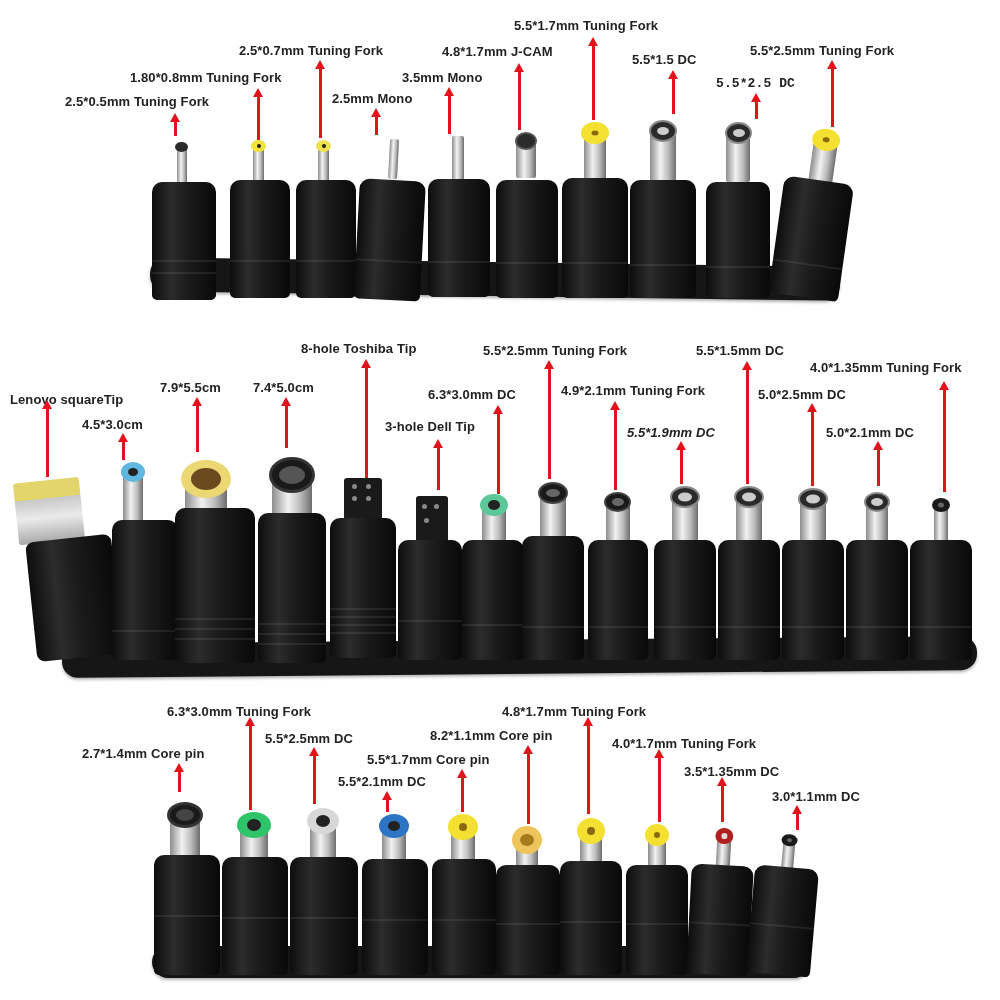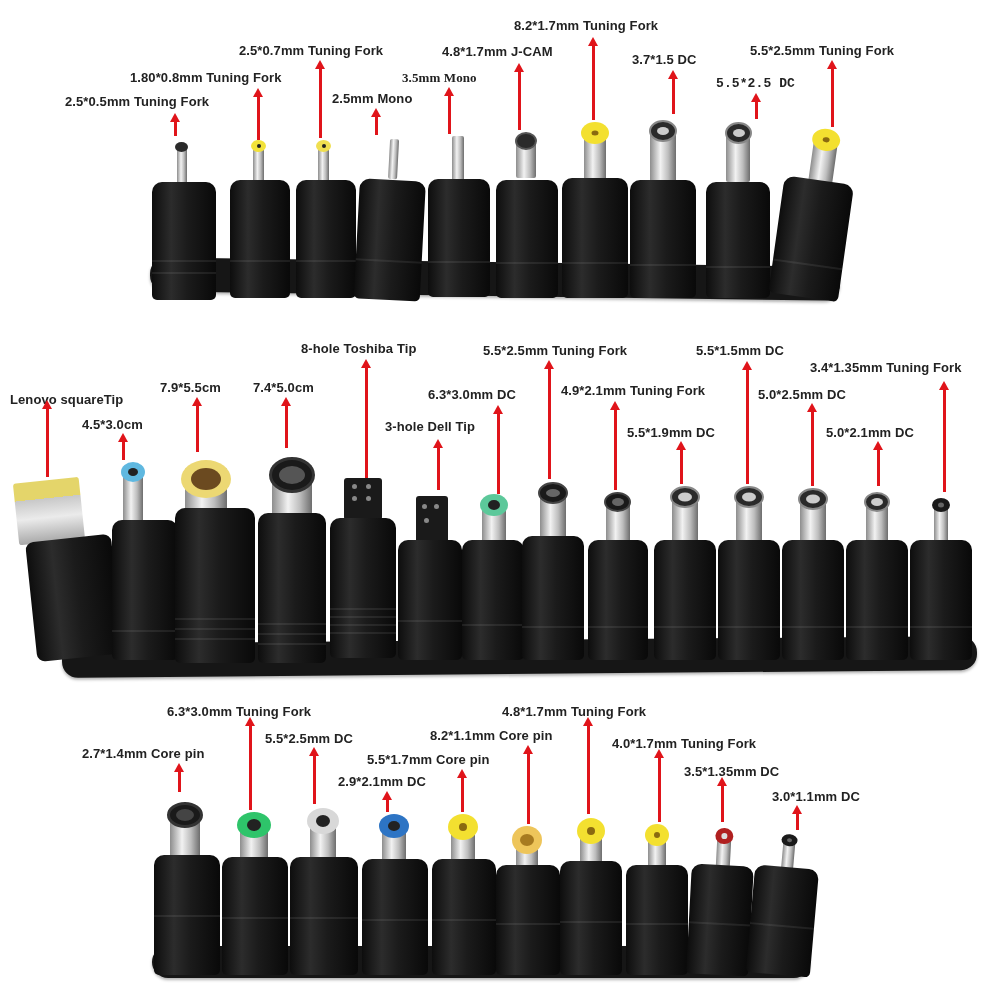--- a/index.html
+++ b/index.html
@@ -21,24 +21,24 @@
 </head>
 <body>
 
 <div>
   <div class="tray" style="left:150px;top:262px;width:690px;height:34px;transform:rotate(0.8deg);"></div>
 
   <div class="label" style="left:65px;top:94px;">2.5*0.5mm Tuning Fork</div>
   <div class="label" style="left:130px;top:70px;">1.80*0.8mm Tuning Fork</div>
   <div class="label" style="left:239px;top:43px;">2.5*0.7mm Tuning Fork</div>
   <div class="label" style="left:332px;top:91px;">2.5mm Mono</div>
-  <div class="label" style="left:402px;top:70px;font-family:Liberation Serif, serif;">3.5mm Mono</div>
+  <div class="label" style="left:402px;top:70px;">3.5mm Mono</div>
   <div class="label" style="left:442px;top:44px;">4.8*1.7mm J-CAM</div>
-  <div class="label" style="left:514px;top:18px;">8.2*1.7mm Tuning Fork</div>
-  <div class="label" style="left:632px;top:52px;">3.7*1.5 DC</div>
+  <div class="label" style="left:514px;top:18px;">5.5*1.7mm Tuning Fork</div>
+  <div class="label" style="left:632px;top:52px;">5.5*1.5 DC</div>
   <div class="label" style="left:716px;top:76px;font-family:Liberation Mono, monospace;">5.5*2.5 DC</div>
   <div class="label" style="left:750px;top:43px;">5.5*2.5mm Tuning Fork</div>
 
   <div class="arrow" style="left:174px;top:120px;height:16px;"></div>
   <div class="arrow" style="left:257px;top:95px;height:45px;"></div>
   <div class="arrow" style="left:319px;top:67px;height:71px;"></div>
   <div class="arrow" style="left:375px;top:115px;height:20px;"></div>
   <div class="arrow" style="left:448px;top:94px;height:40px;"></div>
   <div class="arrow" style="left:518px;top:70px;height:60px;"></div>
   <div class="arrow" style="left:592px;top:44px;height:76px;"></div>
@@ -134,25 +134,25 @@
 
   <div class="label" style="left:10px;top:392px;">Lenovo squareTip</div>
   <div class="label" style="left:82px;top:417px;">4.5*3.0cm</div>
   <div class="label" style="left:160px;top:380px;">7.9*5.5cm</div>
   <div class="label" style="left:253px;top:380px;">7.4*5.0cm</div>
   <div class="label" style="left:301px;top:341px;">8-hole Toshiba Tip</div>
   <div class="label" style="left:385px;top:419px;">3-hole Dell Tip</div>
   <div class="label" style="left:428px;top:387px;">6.3*3.0mm DC</div>
   <div class="label" style="left:483px;top:343px;">5.5*2.5mm Tuning Fork</div>
   <div class="label" style="left:561px;top:383px;">4.9*2.1mm Tuning Fork</div>
-  <div class="label" style="left:627px;top:425px;">5.5*1.9mm DC</div>
+  <div class="label" style="left:627px;top:425px;font-style:italic;">5.5*1.9mm DC</div>
   <div class="label" style="left:696px;top:343px;">5.5*1.5mm DC</div>
   <div class="label" style="left:758px;top:387px;">5.0*2.5mm DC</div>
   <div class="label" style="left:826px;top:425px;">5.0*2.1mm DC</div>
-  <div class="label" style="left:810px;top:360px;">3.4*1.35mm Tuning Fork</div>
+  <div class="label" style="left:810px;top:360px;">4.0*1.35mm Tuning Fork</div>
 
   <div class="arrow" style="left:46px;top:407px;height:70px;"></div>
   <div class="arrow" style="left:122px;top:440px;height:20px;"></div>
   <div class="arrow" style="left:196px;top:404px;height:48px;"></div>
   <div class="arrow" style="left:285px;top:404px;height:44px;"></div>
   <div class="arrow" style="left:365px;top:366px;height:112px;"></div>
   <div class="arrow" style="left:437px;top:446px;height:44px;"></div>
   <div class="arrow" style="left:497px;top:412px;height:82px;"></div>
   <div class="arrow" style="left:548px;top:367px;height:112px;"></div>
   <div class="arrow" style="left:614px;top:408px;height:82px;"></div>
@@ -294,21 +294,21 @@
       </div>
   </div>
 </div>
 
 <div>
   <div class="tray" style="left:152px;top:946px;width:658px;height:32px;"></div>
 
   <div class="label" style="left:82px;top:746px;">2.7*1.4mm Core pin</div>
   <div class="label" style="left:167px;top:704px;">6.3*3.0mm Tuning Fork</div>
   <div class="label" style="left:265px;top:731px;">5.5*2.5mm DC</div>
-  <div class="label" style="left:338px;top:774px;">2.9*2.1mm DC</div>
+  <div class="label" style="left:338px;top:774px;">5.5*2.1mm DC</div>
   <div class="label" style="left:367px;top:752px;">5.5*1.7mm Core pin</div>
   <div class="label" style="left:430px;top:728px;">8.2*1.1mm Core pin</div>
   <div class="label" style="left:502px;top:704px;">4.8*1.7mm Tuning Fork</div>
   <div class="label" style="left:612px;top:736px;text-align:right;">4.0*1.7mm Tuning Fork</div>
   <div class="label" style="left:684px;top:764px;">3.5*1.35mm DC</div>
   <div class="label" style="left:772px;top:789px;">3.0*1.1mm DC</div>
 
   <div class="arrow" style="left:178px;top:770px;height:22px;"></div>
   <div class="arrow" style="left:249px;top:724px;height:86px;"></div>
   <div class="arrow" style="left:313px;top:754px;height:50px;"></div>

